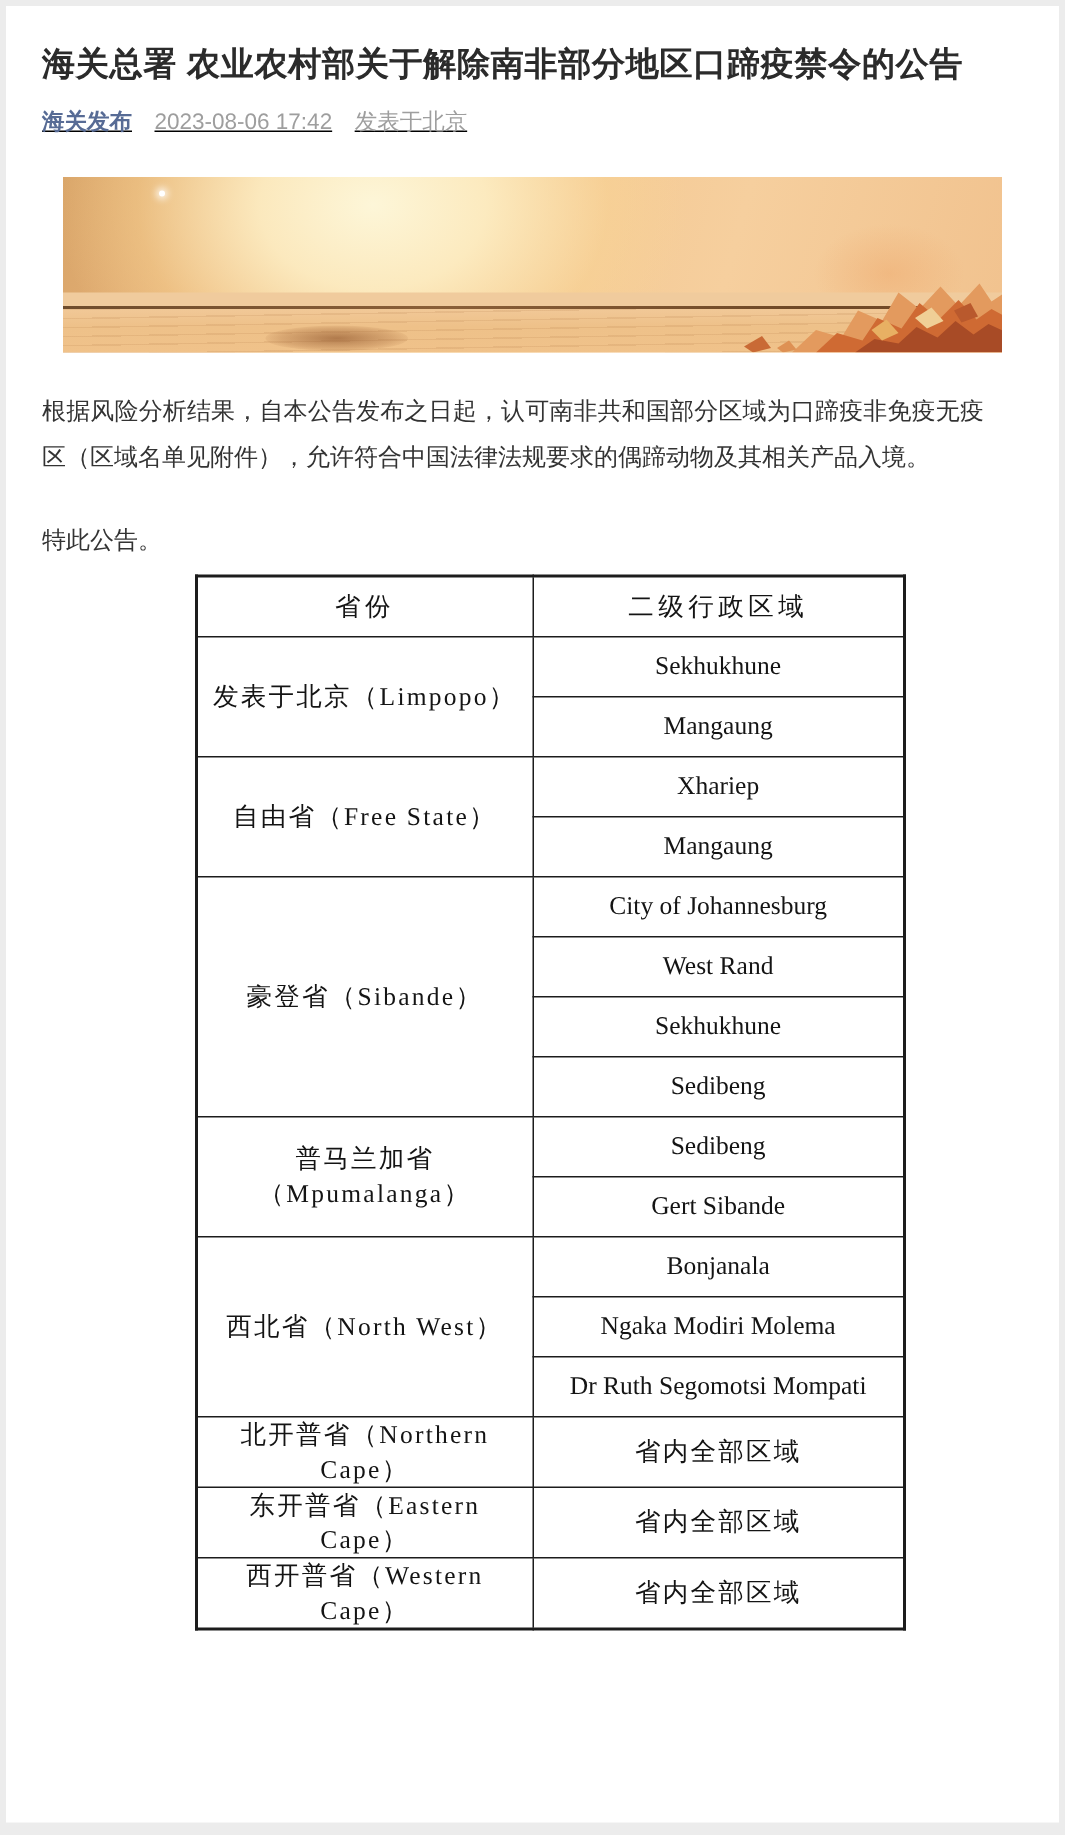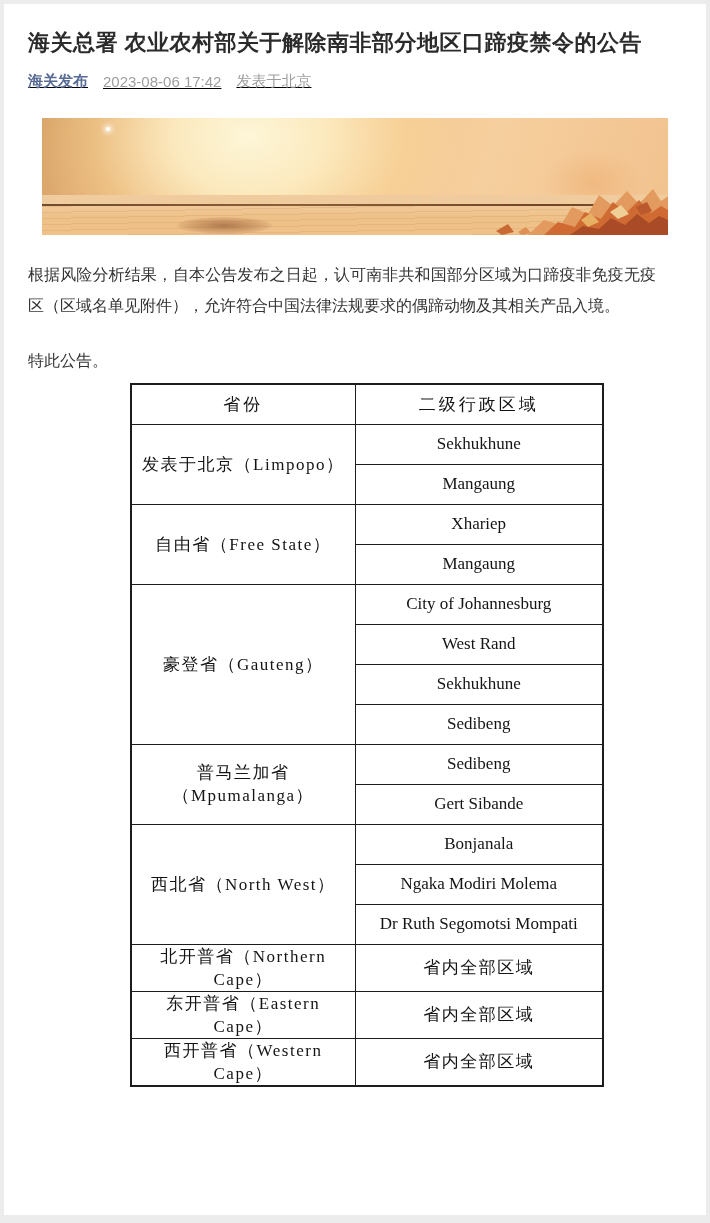--- a/index.html
+++ b/index.html
@@ -108,21 +108,21 @@
               <td class="region">Mangaung</td>
             </tr>
             <tr>
               <td class="province" rowspan="2">自由省（Free State）</td>
               <td class="region">Xhariep</td>
             </tr>
             <tr>
               <td class="region">Mangaung</td>
             </tr>
             <tr>
-              <td class="province" rowspan="4">豪登省（Gauteng）</td>
+              <td class="province" rowspan="4">豪登省（Sibande）</td>
               <td class="region">City of Johannesburg</td>
             </tr>
             <tr>
               <td class="region">West Rand</td>
             </tr>
             <tr>
               <td class="region">Sekhukhune</td>
             </tr>
             <tr>
               <td class="region">Sedibeng</td>

